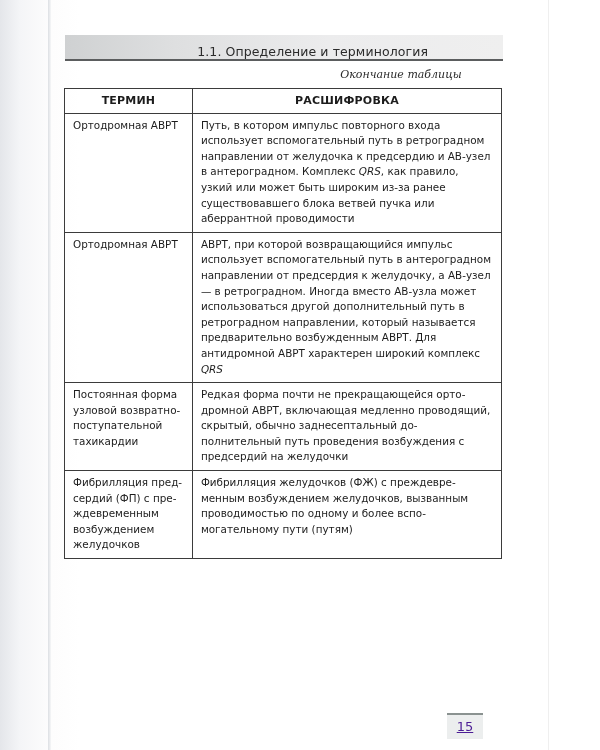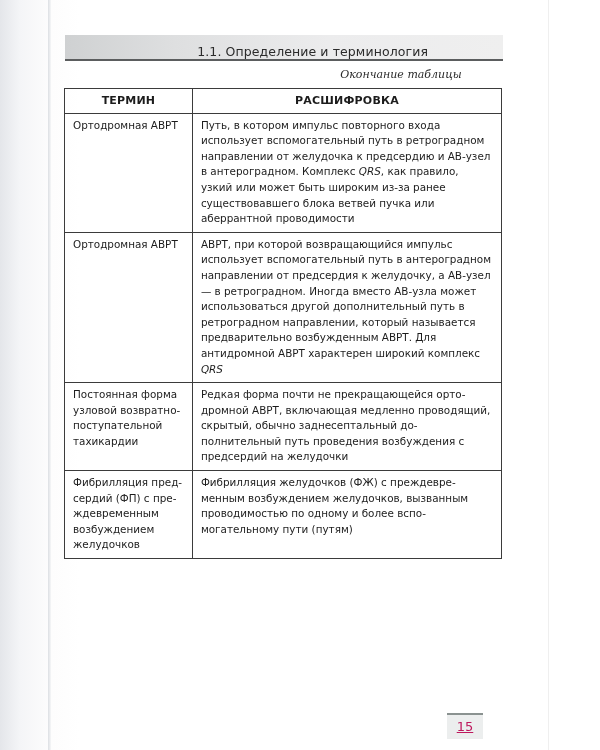--- a/index.html
+++ b/index.html
@@ -48,21 +48,21 @@
     padding: 4px 6px 4px 6px;
     letter-spacing: 0.2px;
   }
   table.terms col.c1 { width: 128px; }
   table.terms col.c2 { width: 310px; }
   .term-bold { font-weight: bold; }
   .pageno {
     position: absolute; left: 447px; top: 713px; width: 36px; height: 24px;
     background: #eceeee;
     border-top: 2px solid #8a9290;
-    text-align: center; font-size: 13px; line-height: 24px; color: #be185d; text-decoration: underline;
+    text-align: center; font-size: 13px; line-height: 24px; color: #4c1d95; text-decoration: underline;
   }
   i.q { }
 </style>
 </head>
 <body>
 
 <div class="page-edge"></div>
 <div class="right-fold"></div>
 
 <div class="header-band">

